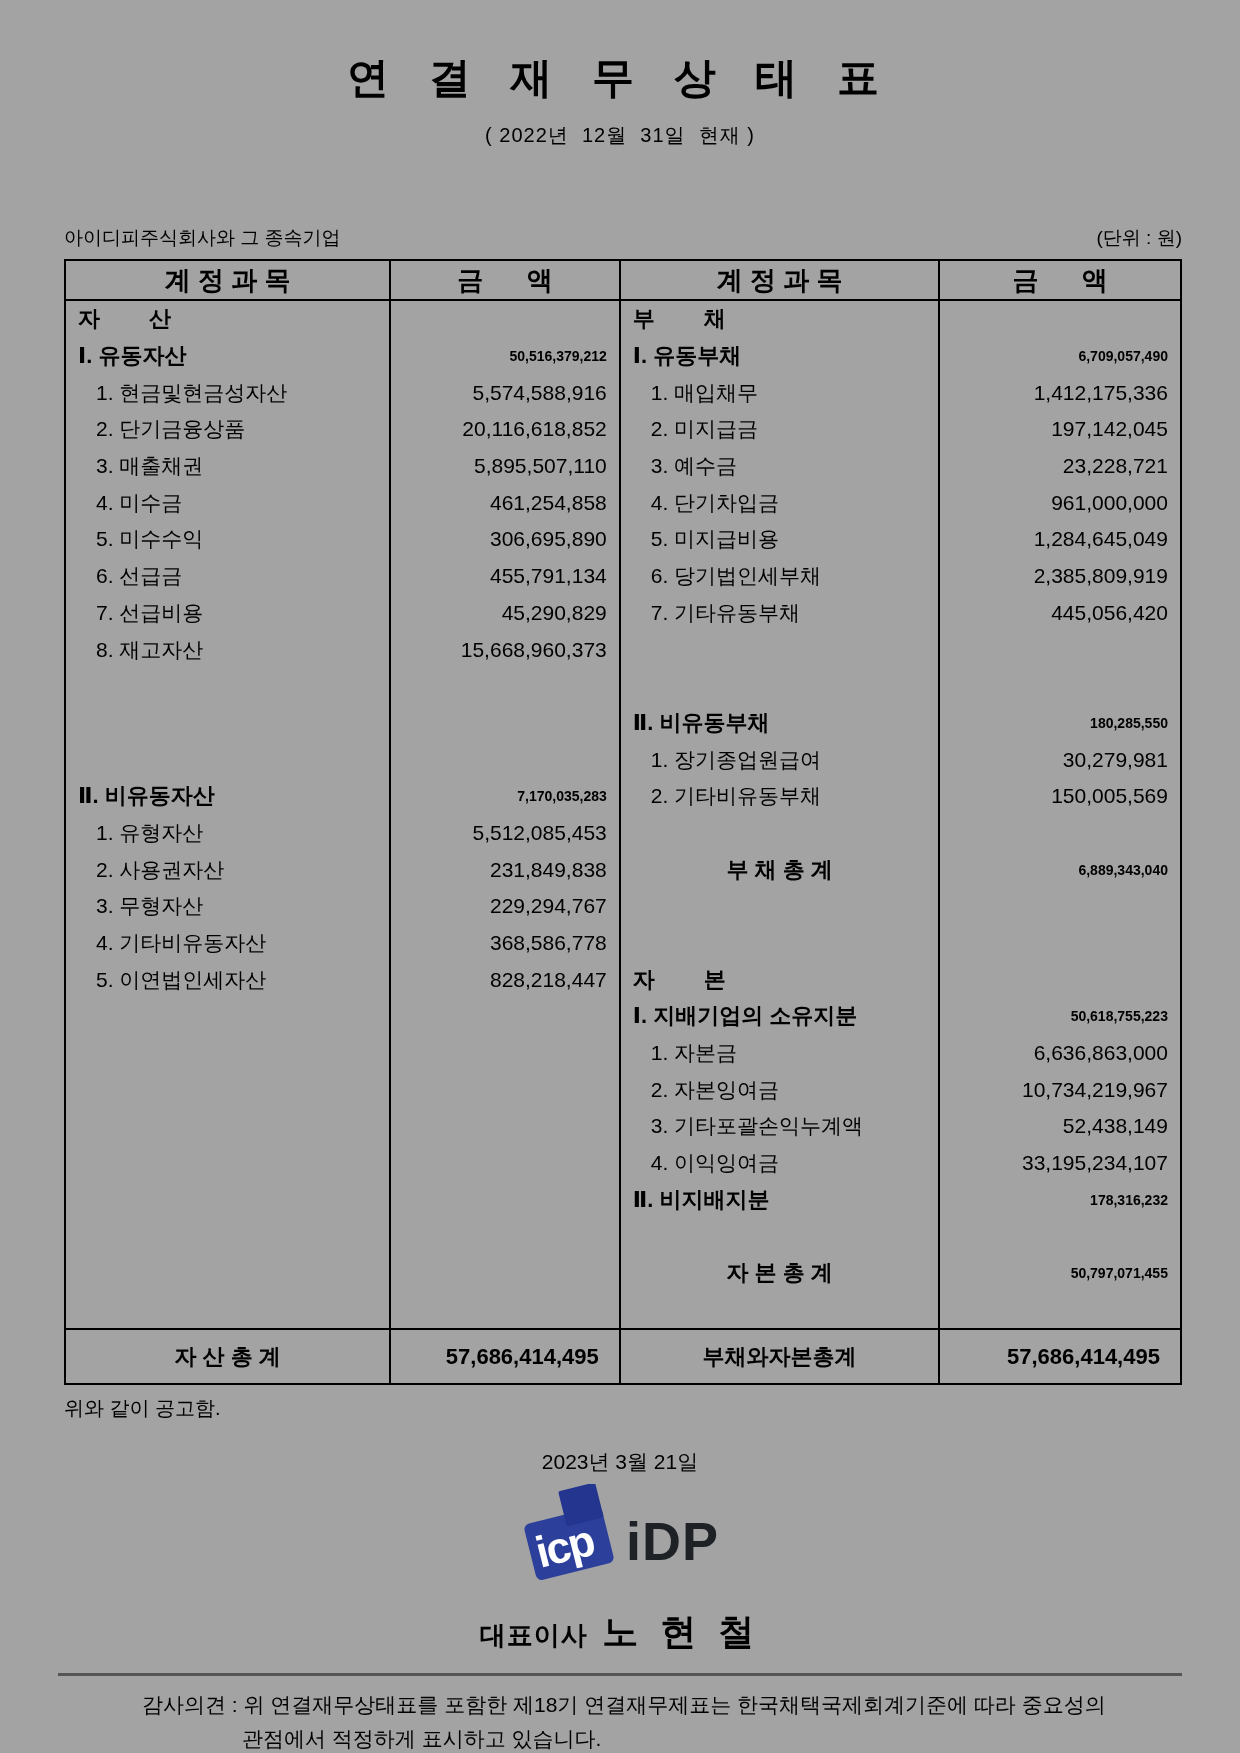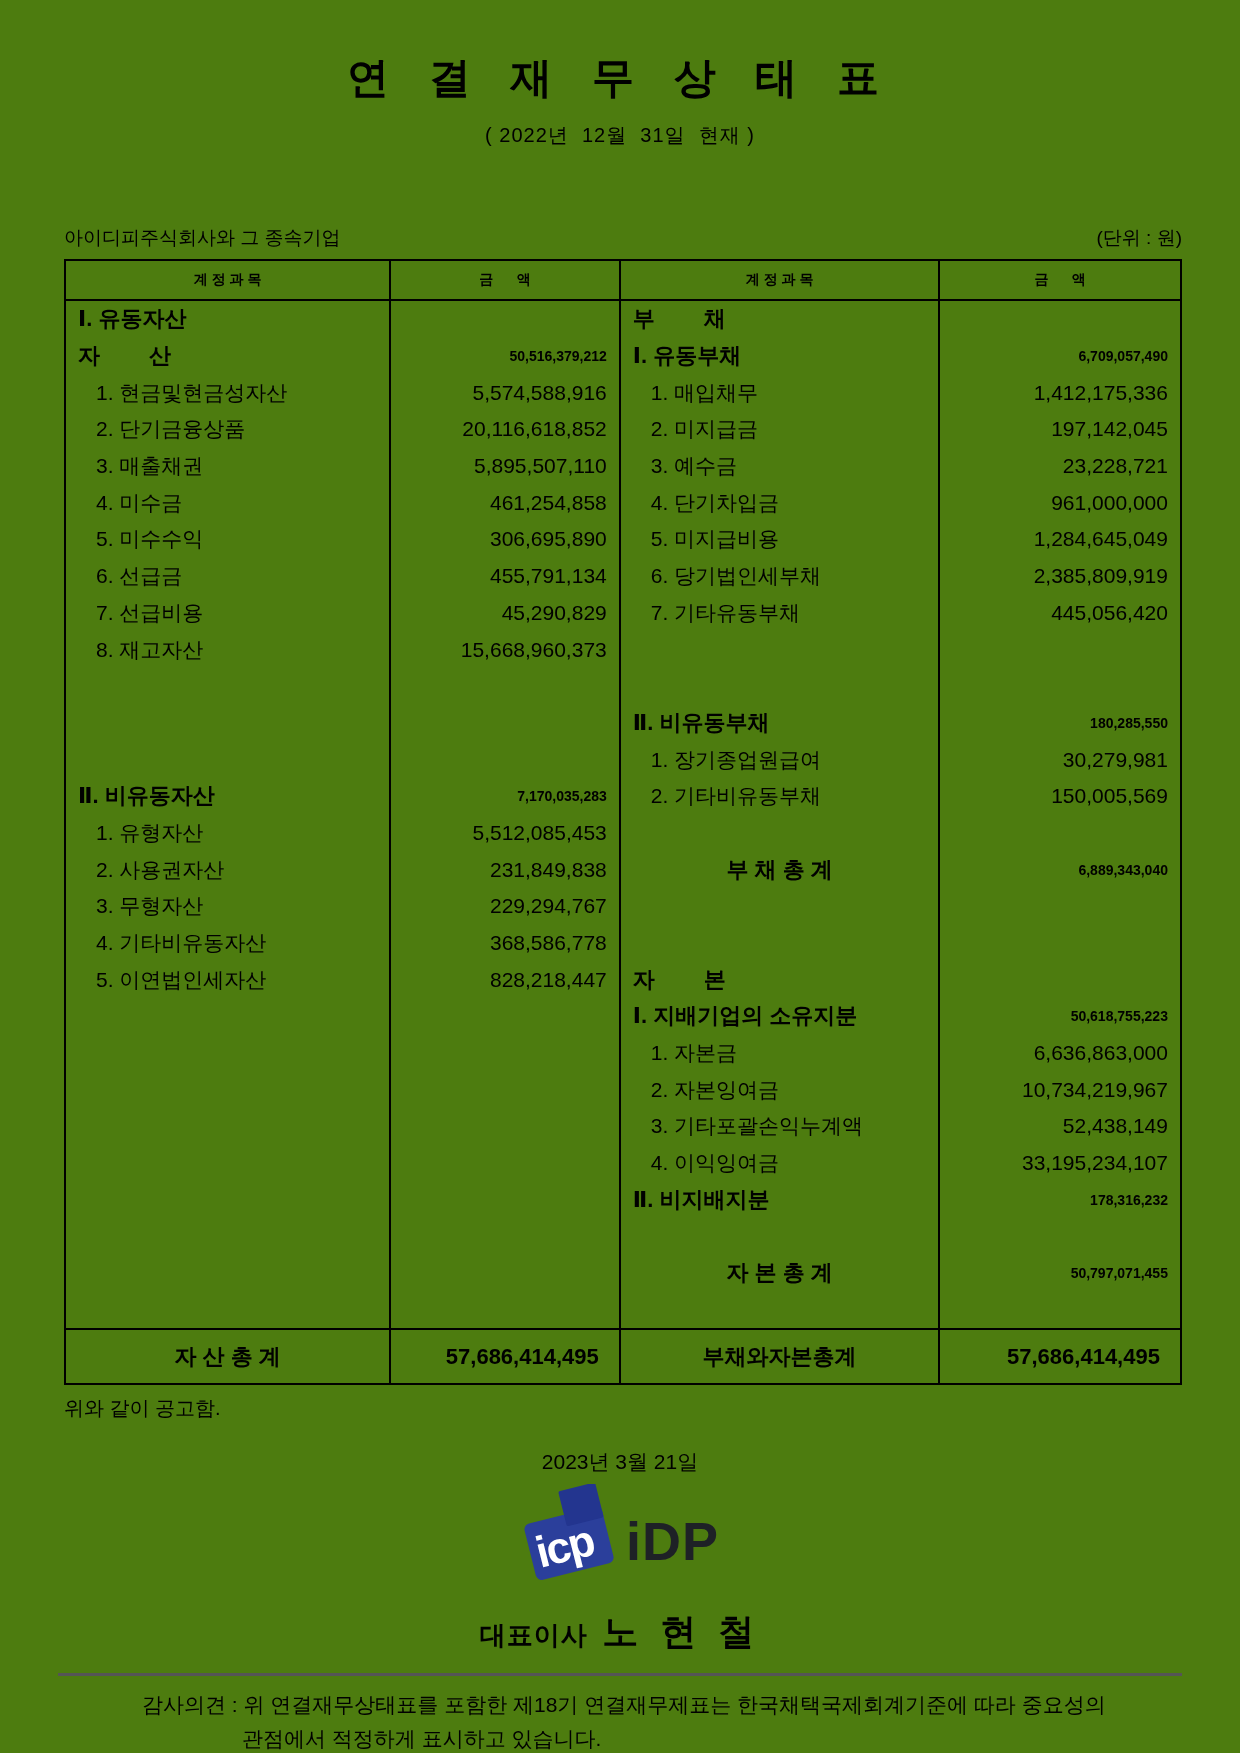--- a/index.html
+++ b/index.html
@@ -1,17 +1,17 @@
 <!DOCTYPE html>
 <html><head>
 <meta charset="utf-8">
 <style>
   html,body{margin:0;padding:0;background:#e8e8e8;}
   .sheet{
-    width:1240px;height:1753px;background:#4d7c0f;color:#000;
+    width:1240px;height:1753px;background:#a3a3a3;color:#000;
     font-family:"Liberation Sans","DejaVu Sans",sans-serif;
     position:relative;overflow:hidden;box-sizing:border-box;
   }
   .title{
     margin-top:50px;text-align:center;font-size:42px;font-weight:800;
     letter-spacing:14px;white-space:pre;
   }
   .subtitle{
     margin-top:16px;text-align:center;font-size:20px;letter-spacing:1px;white-space:pre;
   }
@@ -19,21 +19,21 @@
     display:flex;justify-content:space-between;
     margin:76px 58px 8px 64px;font-size:19px;
   }
   
   .fintable{
     margin:0 58px 0 64px;border:2px solid #000;
   }
   .tgrid{display:grid;grid-template-columns:29.2% 20.6% 28.7% 21.5%;}
   .thead-cell{
     height:38px;display:flex;align-items:center;justify-content:center;
-    font-size:14px;font-weight:700;border-right:2px solid #000;
+    font-size:26px;font-weight:700;border-right:2px solid #000;
     border-bottom:2px solid #000;white-space:pre;
   }
   .thead-cell.last{border-right:none;}
   .tcol{border-right:2px solid #000;}
   .tcol.last{border-right:none;}
   .row{
     height:36.7px;display:flex;align-items:center;white-space:pre;
     font-size:21px;overflow:hidden;
   }
   .lab.item{padding-left:30px;}
@@ -77,22 +77,22 @@
 
   <div class="fintable">
     <div class="tgrid">
       <div class="thead-cell">계 정 과 목</div>
       <div class="thead-cell">금      액</div>
       <div class="thead-cell">계 정 과 목</div>
       <div class="thead-cell last">금      액</div>
     </div>
     <div class="tgrid">
       <div class="tcol" id="col-left-label">
+          <div class="row lab section">자        산</div>
           <div class="row lab roman">Ⅰ. 유동자산</div>
-          <div class="row lab section">자        산</div>
           <div class="row lab item">1. 현금및현금성자산</div>
           <div class="row lab item">2. 단기금융상품</div>
           <div class="row lab item">3. 매출채권</div>
           <div class="row lab item">4. 미수금</div>
           <div class="row lab item">5. 미수수익</div>
           <div class="row lab item">6. 선급금</div>
           <div class="row lab item">7. 선급비용</div>
           <div class="row lab item">8. 재고자산</div>
           <div class="row lab blank"></div>
           <div class="row lab blank"></div>

